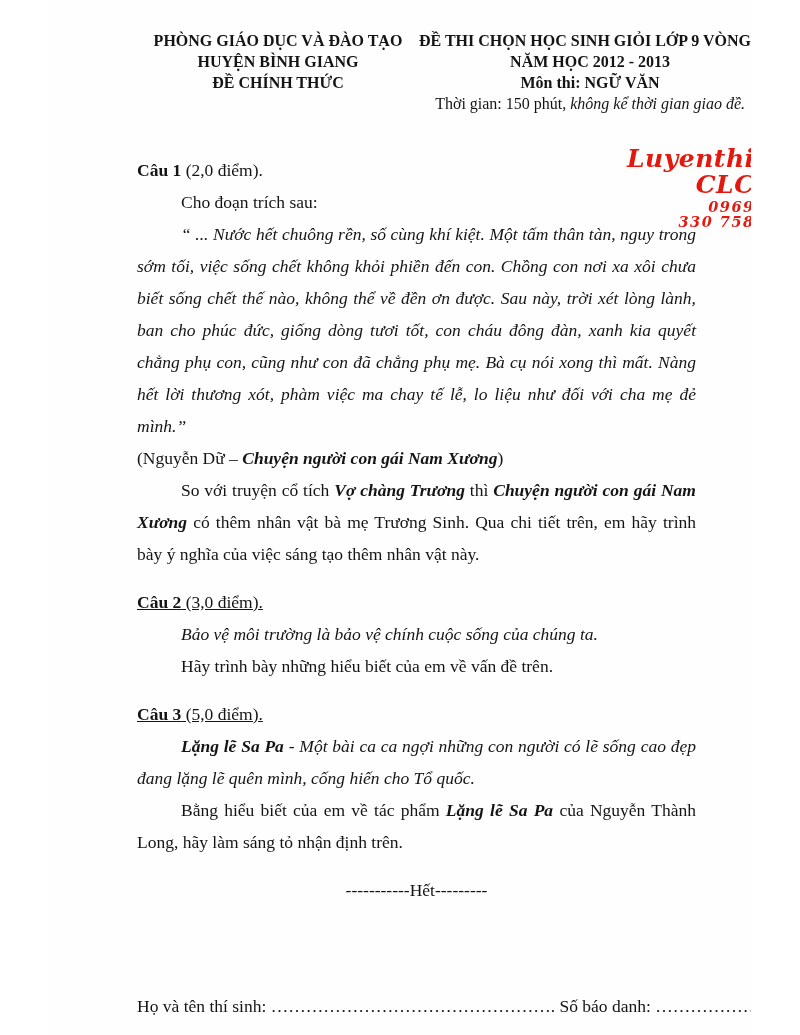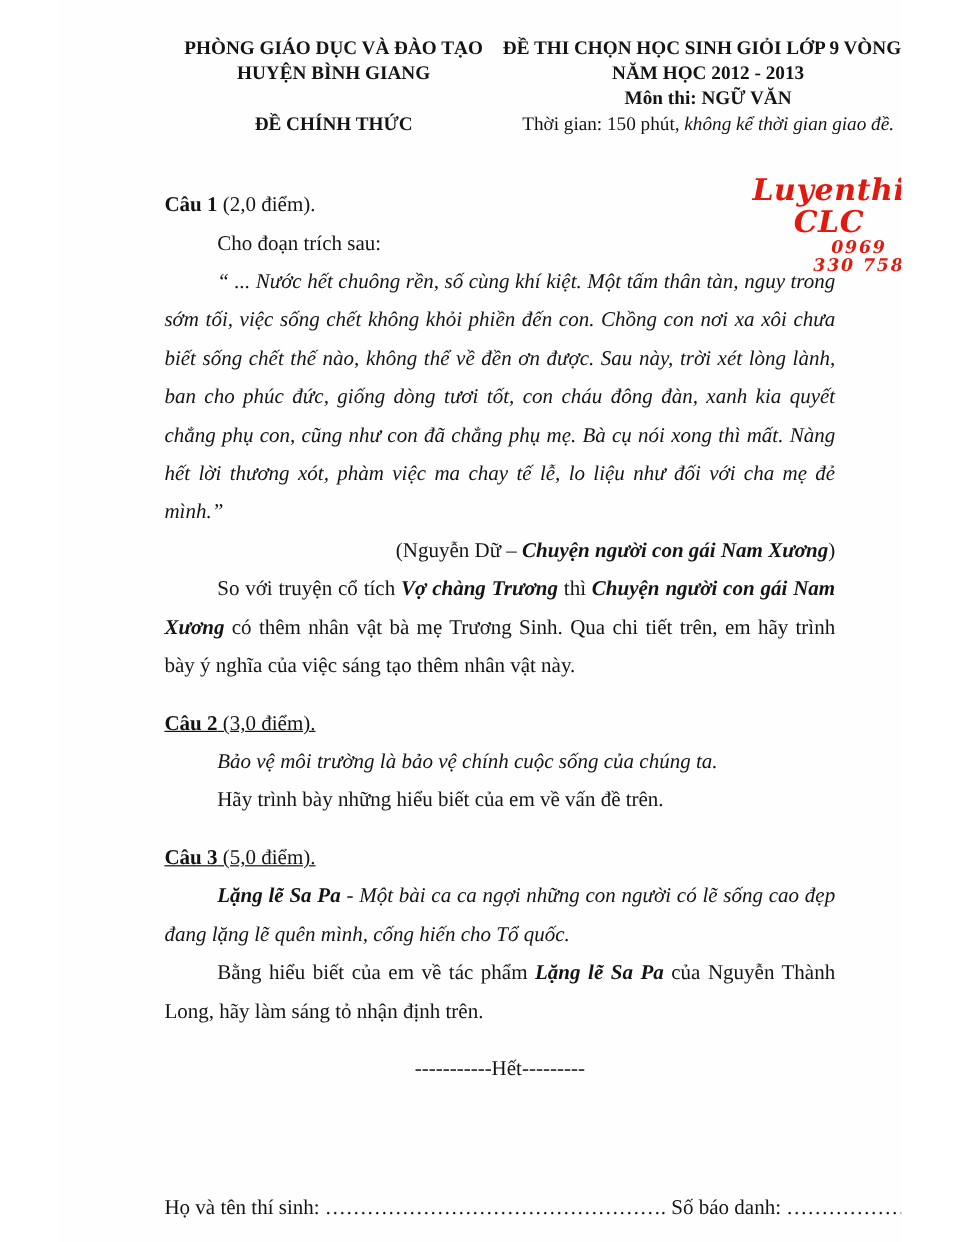--- a/index.html
+++ b/index.html
@@ -18,28 +18,28 @@
   
   .header { display: flex; font-size: 16px; line-height: 21px; }
   .header-left {
     width: 282px;
     text-align: center;
     font-weight: bold;
     flex-shrink: 0;
   }
   .header-right { flex: 1; text-align: center; }
   .hr-bold { font-weight: bold; white-space: nowrap; }
-  .exam-type { margin-top: 21px; }
+  .exam-type { }
   
   .logo {
     position: absolute;
     top: 146px;
     left: 578px;
     color: #e2190e;
-    text-align: center;
+    text-align: right;
     line-height: 1.05;
   }
   .logo-brand {
     font-size: 25px;
     font-weight: bold;
     font-style: italic;
     letter-spacing: 0.5px;
     font-family: "DejaVu Serif", "Liberation Serif", serif;
   }
   .logo-phone {
@@ -49,21 +49,21 @@
     letter-spacing: 1.5px;
     margin-left: 50px;
     font-family: "DejaVu Serif", "Liberation Serif", serif;
   }
   
   .body-text { font-size: 17.5px; line-height: 32px; }
   .q1-heading { margin-top: 40px; }
   .mt { margin-top: 16px; text-decoration: underline; }
   .indent { text-indent: 44px; }
   .para { text-align: justify; text-indent: 44px; }
-  .attribution { text-align: right; }
+  .attribution { text-align: left; }
   .b { font-weight: bold; text-align: center; }
   .i { font-style: italic; }
   .bi { font-weight: bold; font-style: italic; }
   .end-marker { text-align: center; margin-top: 16px; }
   .footer-line { margin-top: 84px; white-space: nowrap; }
 </style>
 </head>
 <body>
 
 <div class="page">

